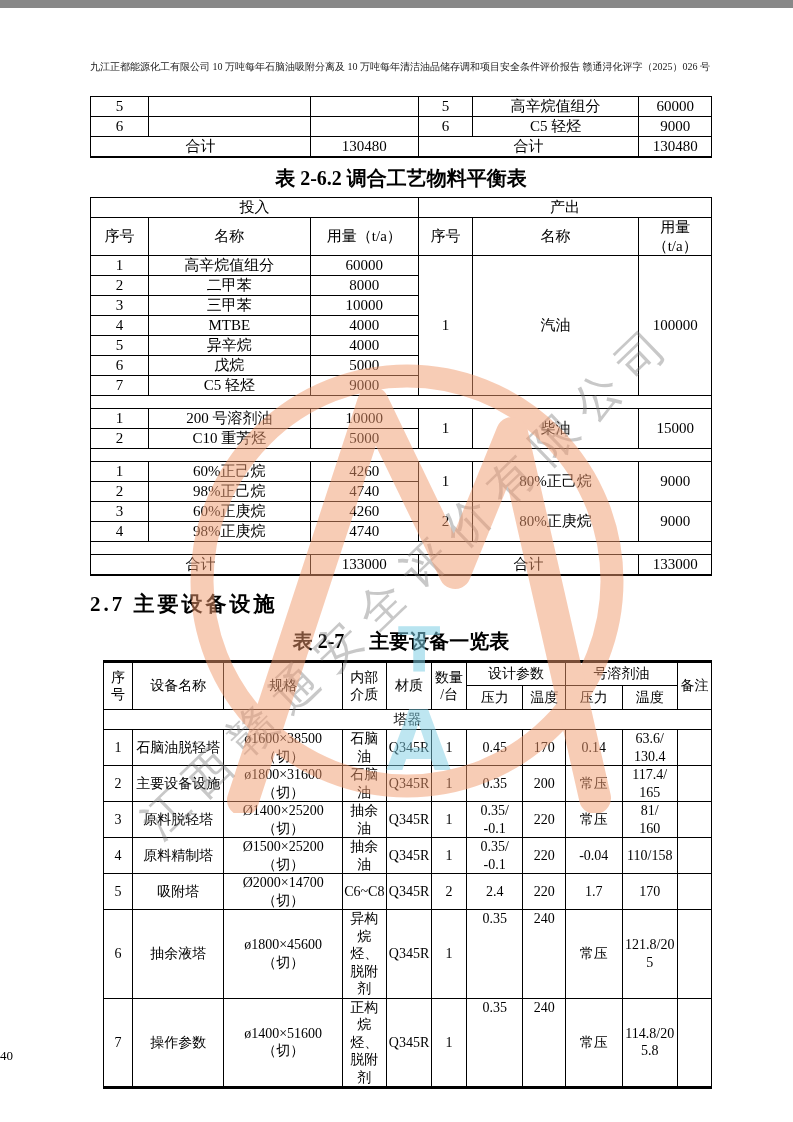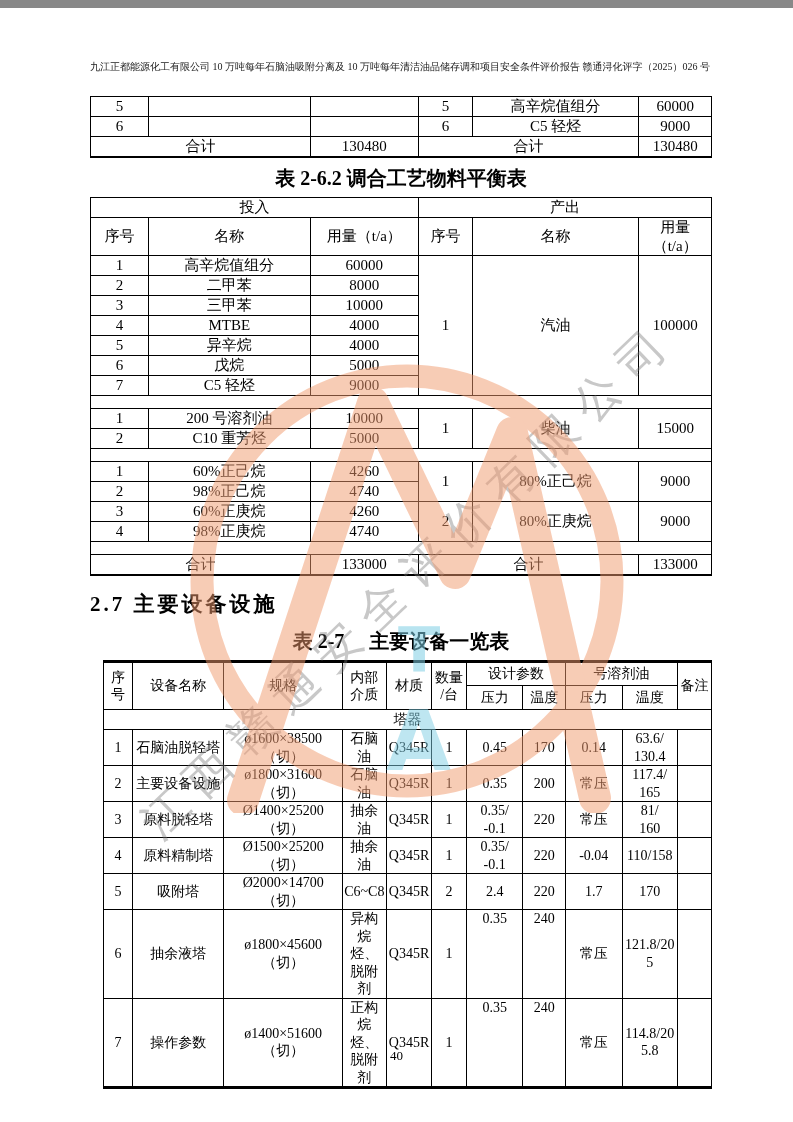--- a/index.html
+++ b/index.html
@@ -20,21 +20,21 @@
   .sec-heading{font-size:21px;font-weight:bold;letter-spacing:3px;margin:14px 0 10px;}
   .para{font-size:16px;text-indent:2em;margin:0 0 8px;}
   .t27{width:calc(100% - 13px);margin-left:13px;border-top:3px solid #000;border-bottom:3px solid #000;}
   .t27 td,.t27 th{font-size:14px;word-break:break-all;padding:0 1px;}
   .t27 tr.hrow{height:24px;}
   .t27 tr.grow{height:20px;}
   .t27 tr.r36{height:36px;}
   .t27 tr.r30{height:30px;}
   .t27 tr.r76{height:76px;}
   .t27 td.vt{vertical-align:top;}
-  .page-num{position:absolute;top:1040px;left:0;width:100%;text-align:center;font-size:13px;}
+  .page-num{position:absolute;top:1040px;left:0;width:100%;text-align:left;font-size:13px;}
   
   .wm{position:absolute;pointer-events:none;}
   .wm-text{left:128px;top:800px;transform:rotate(-44deg);transform-origin:0 0;
            font-size:46px;letter-spacing:14px;color:rgba(118,118,118,.40);
            white-space:nowrap;z-index:3;font-family:"DejaVu Serif",serif;}
   .wm-letter-t{left:398px;top:606px;font:bold 62px "DejaVu Sans",sans-serif;
                color:rgba(125,205,228,.55);z-index:2;}
   .wm-letter-a{left:386px;top:684px;font:bold 84px "DejaVu Sans",sans-serif;
                color:rgba(125,205,228,.50);z-index:2;}
   .wm-stamp{left:180px;top:345px;z-index:4;opacity:.50;}

